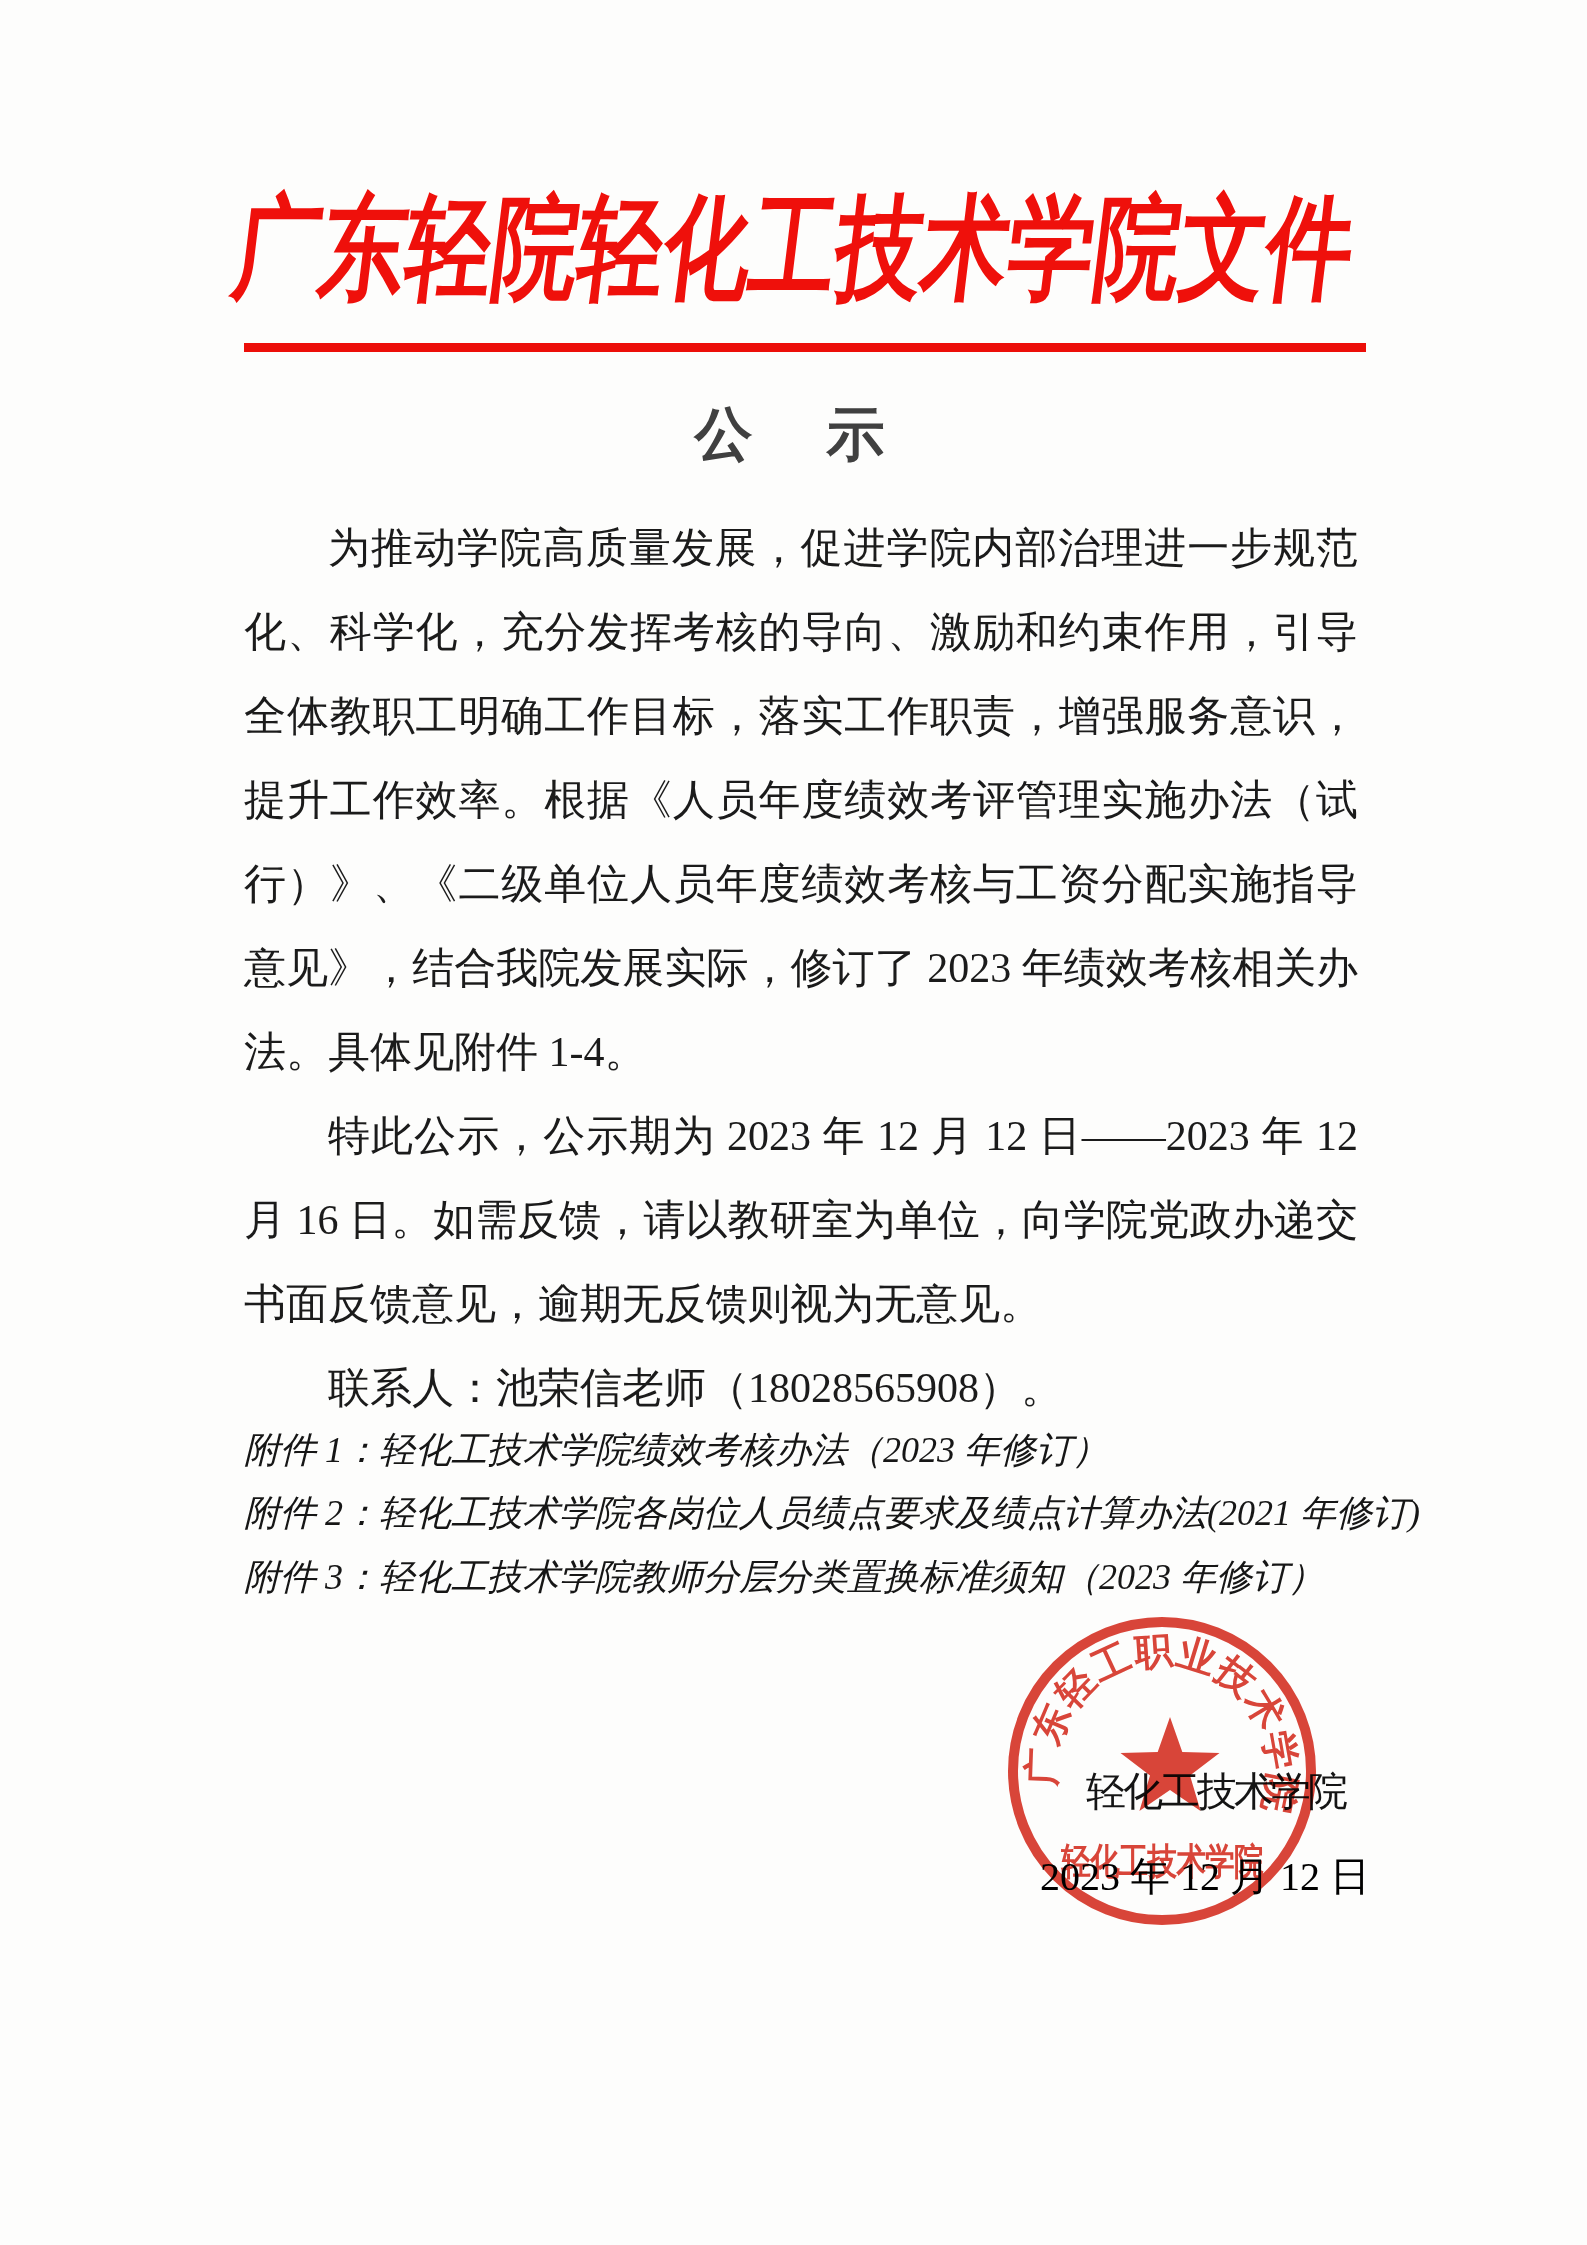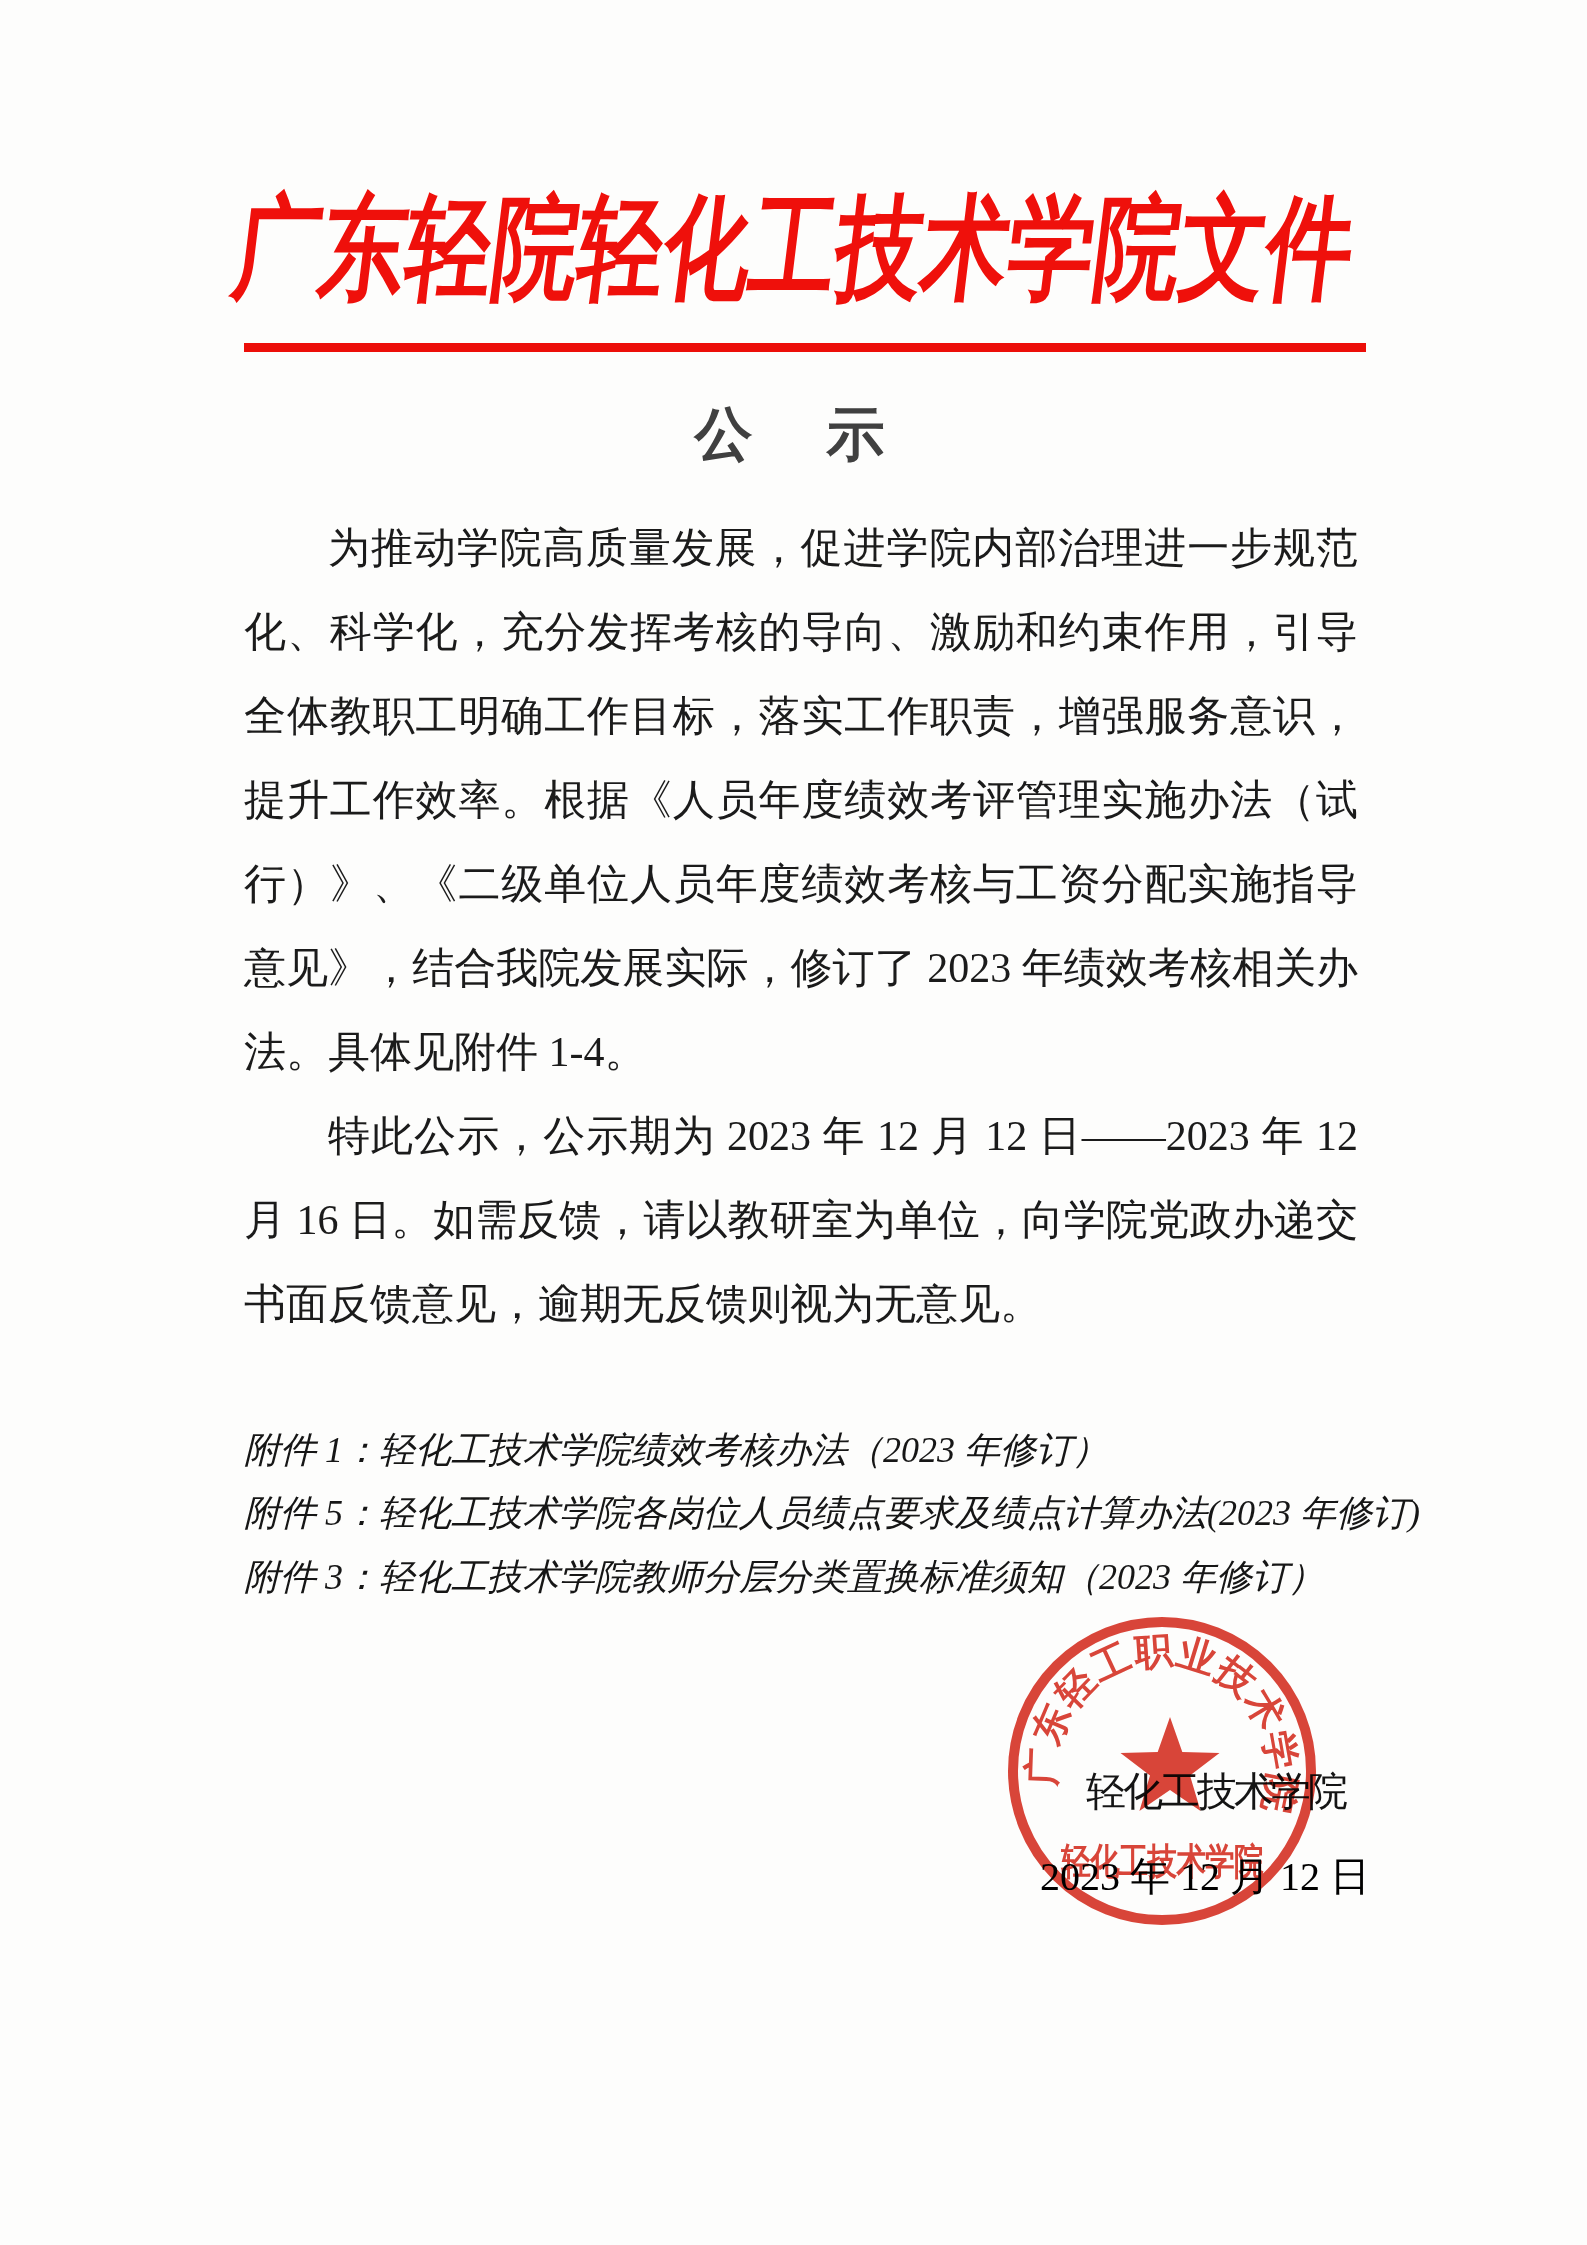--- a/index.html
+++ b/index.html
@@ -94,25 +94,26 @@
 
   <div class="doc-header">广东轻院轻化工技术学院文件</div>
 
   <div class="red-rule"></div>
 
   <div class="doc-title">公　示</div>
 
   <div class="body-text">
     <p>为推动学院高质量发展，促进学院内部治理进一步规范化、科学化，充分发挥考核的导向、激励和约束作用，引导全体教职工明确工作目标，落实工作职责，增强服务意识，提升工作效率。根据《人员年度绩效考评管理实施办法（试行）》、《二级单位人员年度绩效考核与工资分配实施指导意见》，结合我院发展实际，修订了 2023 年绩效考核相关办法。具体见附件 1-4。</p>
     <p>特此公示，公示期为 2023 年 12 月 12 日——2023 年 12 月 16 日。如需反馈，请以教研室为单位，向学院党政办递交书面反馈意见，逾期无反馈则视为无意见。</p>
+    <p>联系人：池荣信老师（18028565908）。</p>
   </div>
 
   <div class="attachments">
     <div class="att">附件 1：轻化工技术学院绩效考核办法（2023 年修订）</div>
-    <div class="att">附件 5：轻化工技术学院各岗位人员绩点要求及绩点计算办法(2023 年修订)</div>
+    <div class="att">附件 2：轻化工技术学院各岗位人员绩点要求及绩点计算办法(2021 年修订)</div>
     <div class="att">附件 3：轻化工技术学院教师分层分类置换标准须知（2023 年修订）</div>
   </div>
 
   <div class="sig-org">轻化工技术学院</div>
 
   <div class="sig-date">2023 年 12 月 12 日</div>
 
   <div class="stamp">
     <span class="arc a0">广</span>
     <span class="arc a1">东</span>

